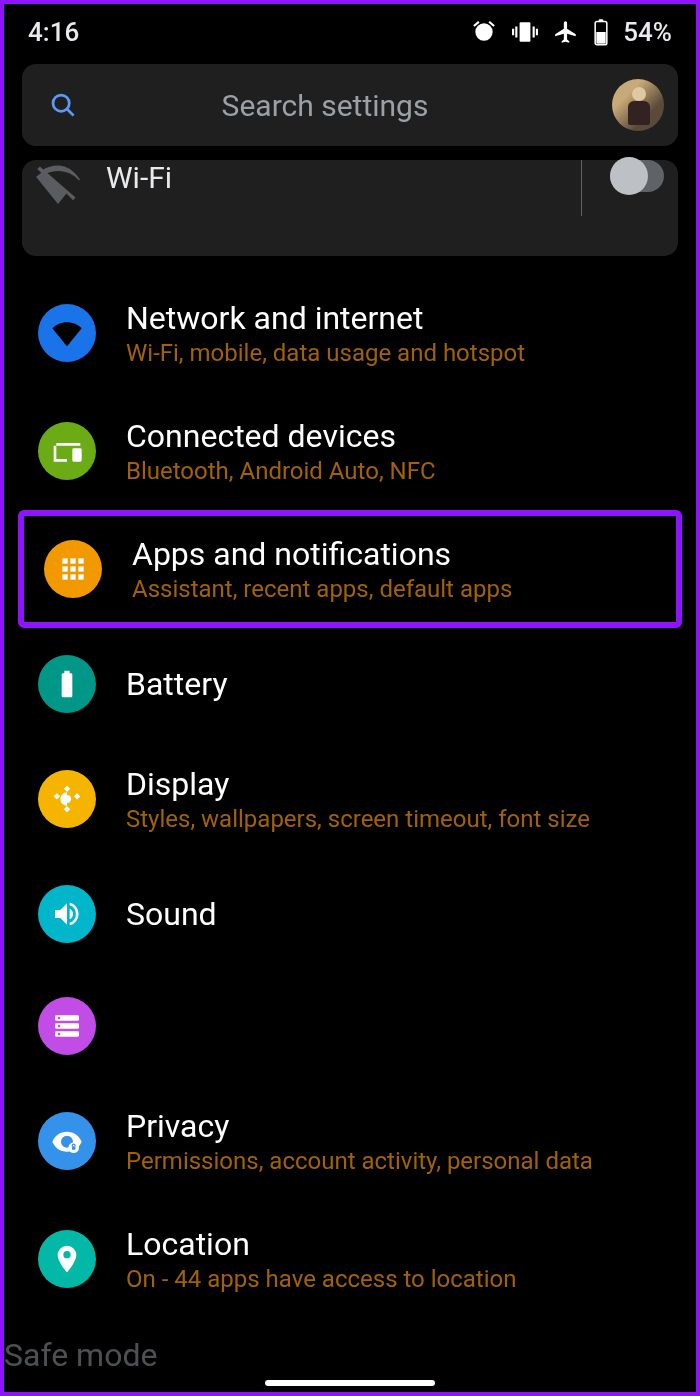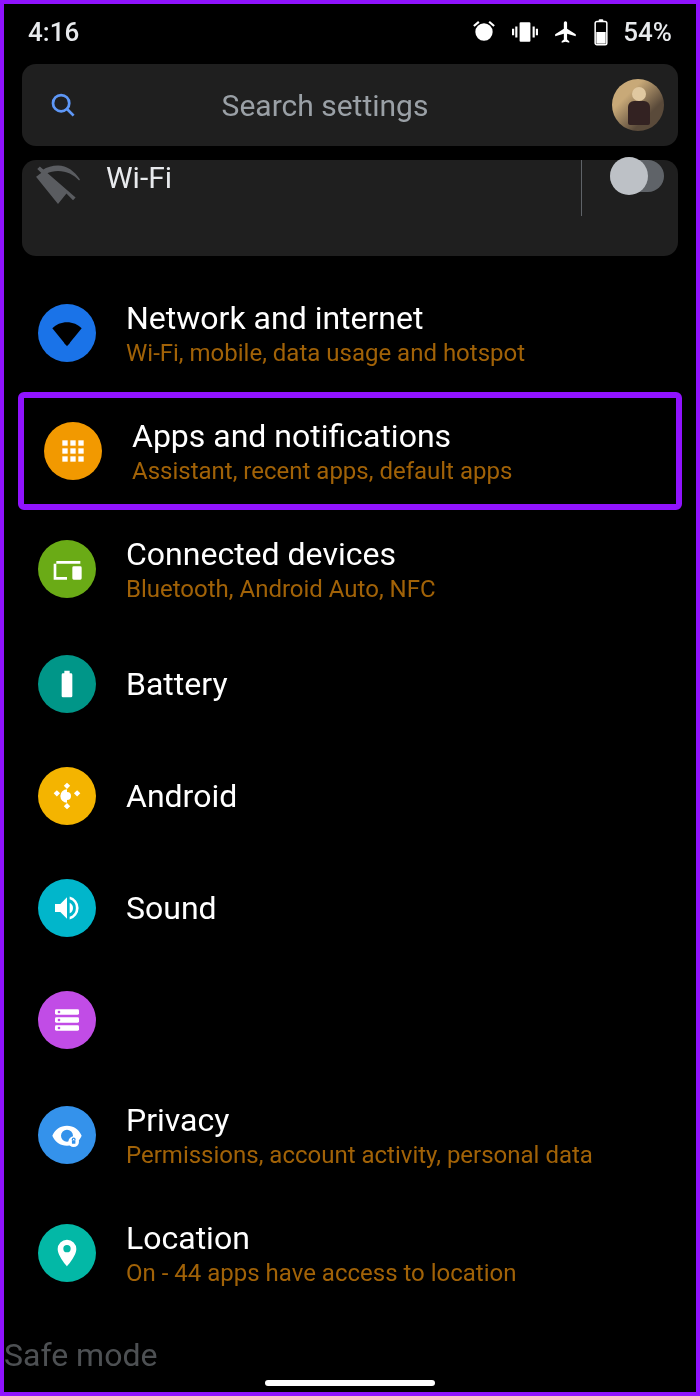--- a/index.html
+++ b/index.html
@@ -167,20 +167,32 @@
           <path d="M12 6c3.4 0 6.5 1.3 8.9 3.6L12 20.5 3.1 9.6C5.5 7.3 8.6 6 12 6m0-2C7.7 4 3.8 5.7 1 8.5L12 22l11-13.5C20.2 5.7 16.3 4 12 4z" fill="none"></path>
           <path d="M1 8.5C3.8 5.7 7.7 4 12 4s8.2 1.7 11 4.5L12 22 1 8.5z" fill="#000"></path>
         </svg>
       </div>
     <div class="txt">
       <div class="title">Network and internet</div>
       <div class="sub">Wi-Fi, mobile, data usage and hotspot</div>
     </div>
   </div>
 
+  <div class="row">
+    <div class="ic" style="background:#6aab16">
+        <svg viewBox="0 0 24 24">
+          <path d="M4 6h18v2H4zM2 18h10v2H2zM17 10h5a1 1 0 011 1v8a1 1 0 01-1 1h-5a1 1 0 01-1-1v-8a1 1 0 011-1zM2 8h2v10H2z"></path>
+        </svg>
+      </div>
+    <div class="txt">
+      <div class="title">Connected devices</div>
+      <div class="sub">Bluetooth, Android Auto, NFC</div>
+    </div>
+  </div>
+
   <div class="row highlight">
     <div class="ic" style="background:#f29900">
         <svg viewBox="0 0 24 24">
           <rect x="4" y="4" width="4" height="4"></rect>
           <rect x="10" y="4" width="4" height="4"></rect>
           <rect x="16" y="4" width="4" height="4"></rect>
           <rect x="4" y="10" width="4" height="4"></rect>
           <rect x="10" y="10" width="4" height="4"></rect>
           <rect x="16" y="10" width="4" height="4"></rect>
           <rect x="4" y="16" width="4" height="4"></rect>
@@ -188,50 +200,39 @@
           <rect x="16" y="16" width="4" height="4"></rect>
         </svg>
       </div>
     <div class="txt">
       <div class="title">Apps and notifications</div>
       <div class="sub">Assistant, recent apps, default apps</div>
     </div>
   </div>
 
   <div class="row">
-    <div class="ic" style="background:#6aab16">
-        <svg viewBox="0 0 24 24">
-          <path d="M4 6h18v2H4zM2 18h10v2H2zM17 10h5a1 1 0 011 1v8a1 1 0 01-1 1h-5a1 1 0 01-1-1v-8a1 1 0 011-1zM2 8h2v10H2z"></path>
-        </svg>
-      </div>
-    <div class="txt">
-      <div class="title">Connected devices</div>
-      <div class="sub">Bluetooth, Android Auto, NFC</div>
-    </div>
-  </div>
-
-  <div class="row">
     <div class="ic" style="background:#009688">
         <svg viewBox="0 0 24 24">
           <path d="M15 4h-1V2h-4v2H9a1 1 0 00-1 1v16a1 1 0 001 1h6a1 1 0 001-1V5a1 1 0 00-1-1z"></path>
         </svg>
       </div>
     <div class="txt">
       <div class="title">Battery</div>
     </div>
   </div>
 
   <div class="row">
     <div class="ic" style="background:#f4b400">
         <svg viewBox="0 0 24 24">
           <path d="M12 2l2.4 2.4L12 6.8 9.6 4.4 12 2zm7.6 5.6L22 10l-2.4 2.4L17.2 10l2.4-2.4zM12 9a3 3 0 110 6V9zm-7.6-1.4L6.8 10l-2.4 2.4L2 10l2.4-2.4zM12 17.2l2.4 2.4L12 22l-2.4-2.4 2.4-2.4zM12 7a5 5 0 100 10V7z"></path>
         </svg>
       </div>
     <div class="txt">
-      <div class="title">Android</div>
+      <div class="title">Display</div>
+      <div class="sub">Styles, wallpapers, screen timeout, font size</div>
     </div>
   </div>
 
   <div class="row">
     <div class="ic" style="background:#01b6cb">
         <svg viewBox="0 0 24 24">
           <path d="M3 9v6h4l5 5V4L7 9H3zm13.5 3a4.5 4.5 0 00-2.5-4v8a4.5 4.5 0 002.5-4zm-2.5-8.7v2.1a7 7 0 010 13.2v2.1a9 9 0 000-17.4z"></path>
         </svg>
       </div>
     <div class="txt">

